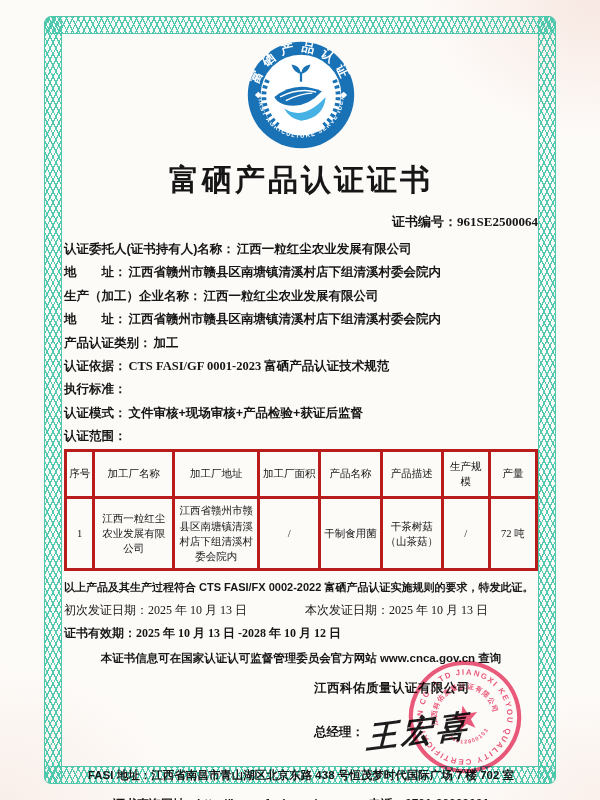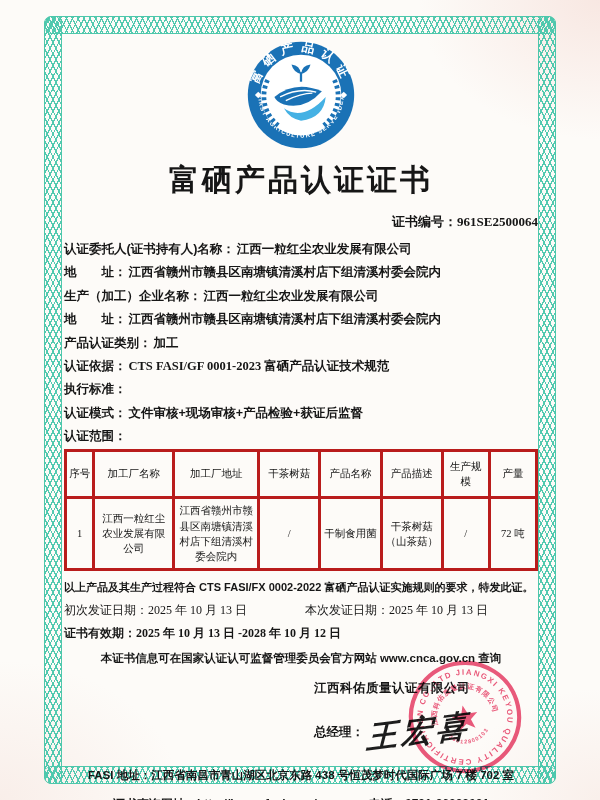--- a/index.html
+++ b/index.html
@@ -165,21 +165,21 @@
       <col style="width:13%">
         <col style="width:13%">
         <col style="width:10%">
         <col style="width:10%">
     </colgroup>
     <thead>
       <tr>
         <th>序号</th>
         <th>加工厂名称</th>
         <th>加工厂地址</th>
-        <th>干茶树菇</th>
+        <th>加工厂面积</th>
         <th>产品名称</th>
         <th>产品描述</th>
         <th>生产规模</th>
         <th>产量</th>
       </tr>
     </thead>
     <tbody>
       <tr>
         <td>1</td>
         <td>江西一粒红尘农业发展有限公司</td>

